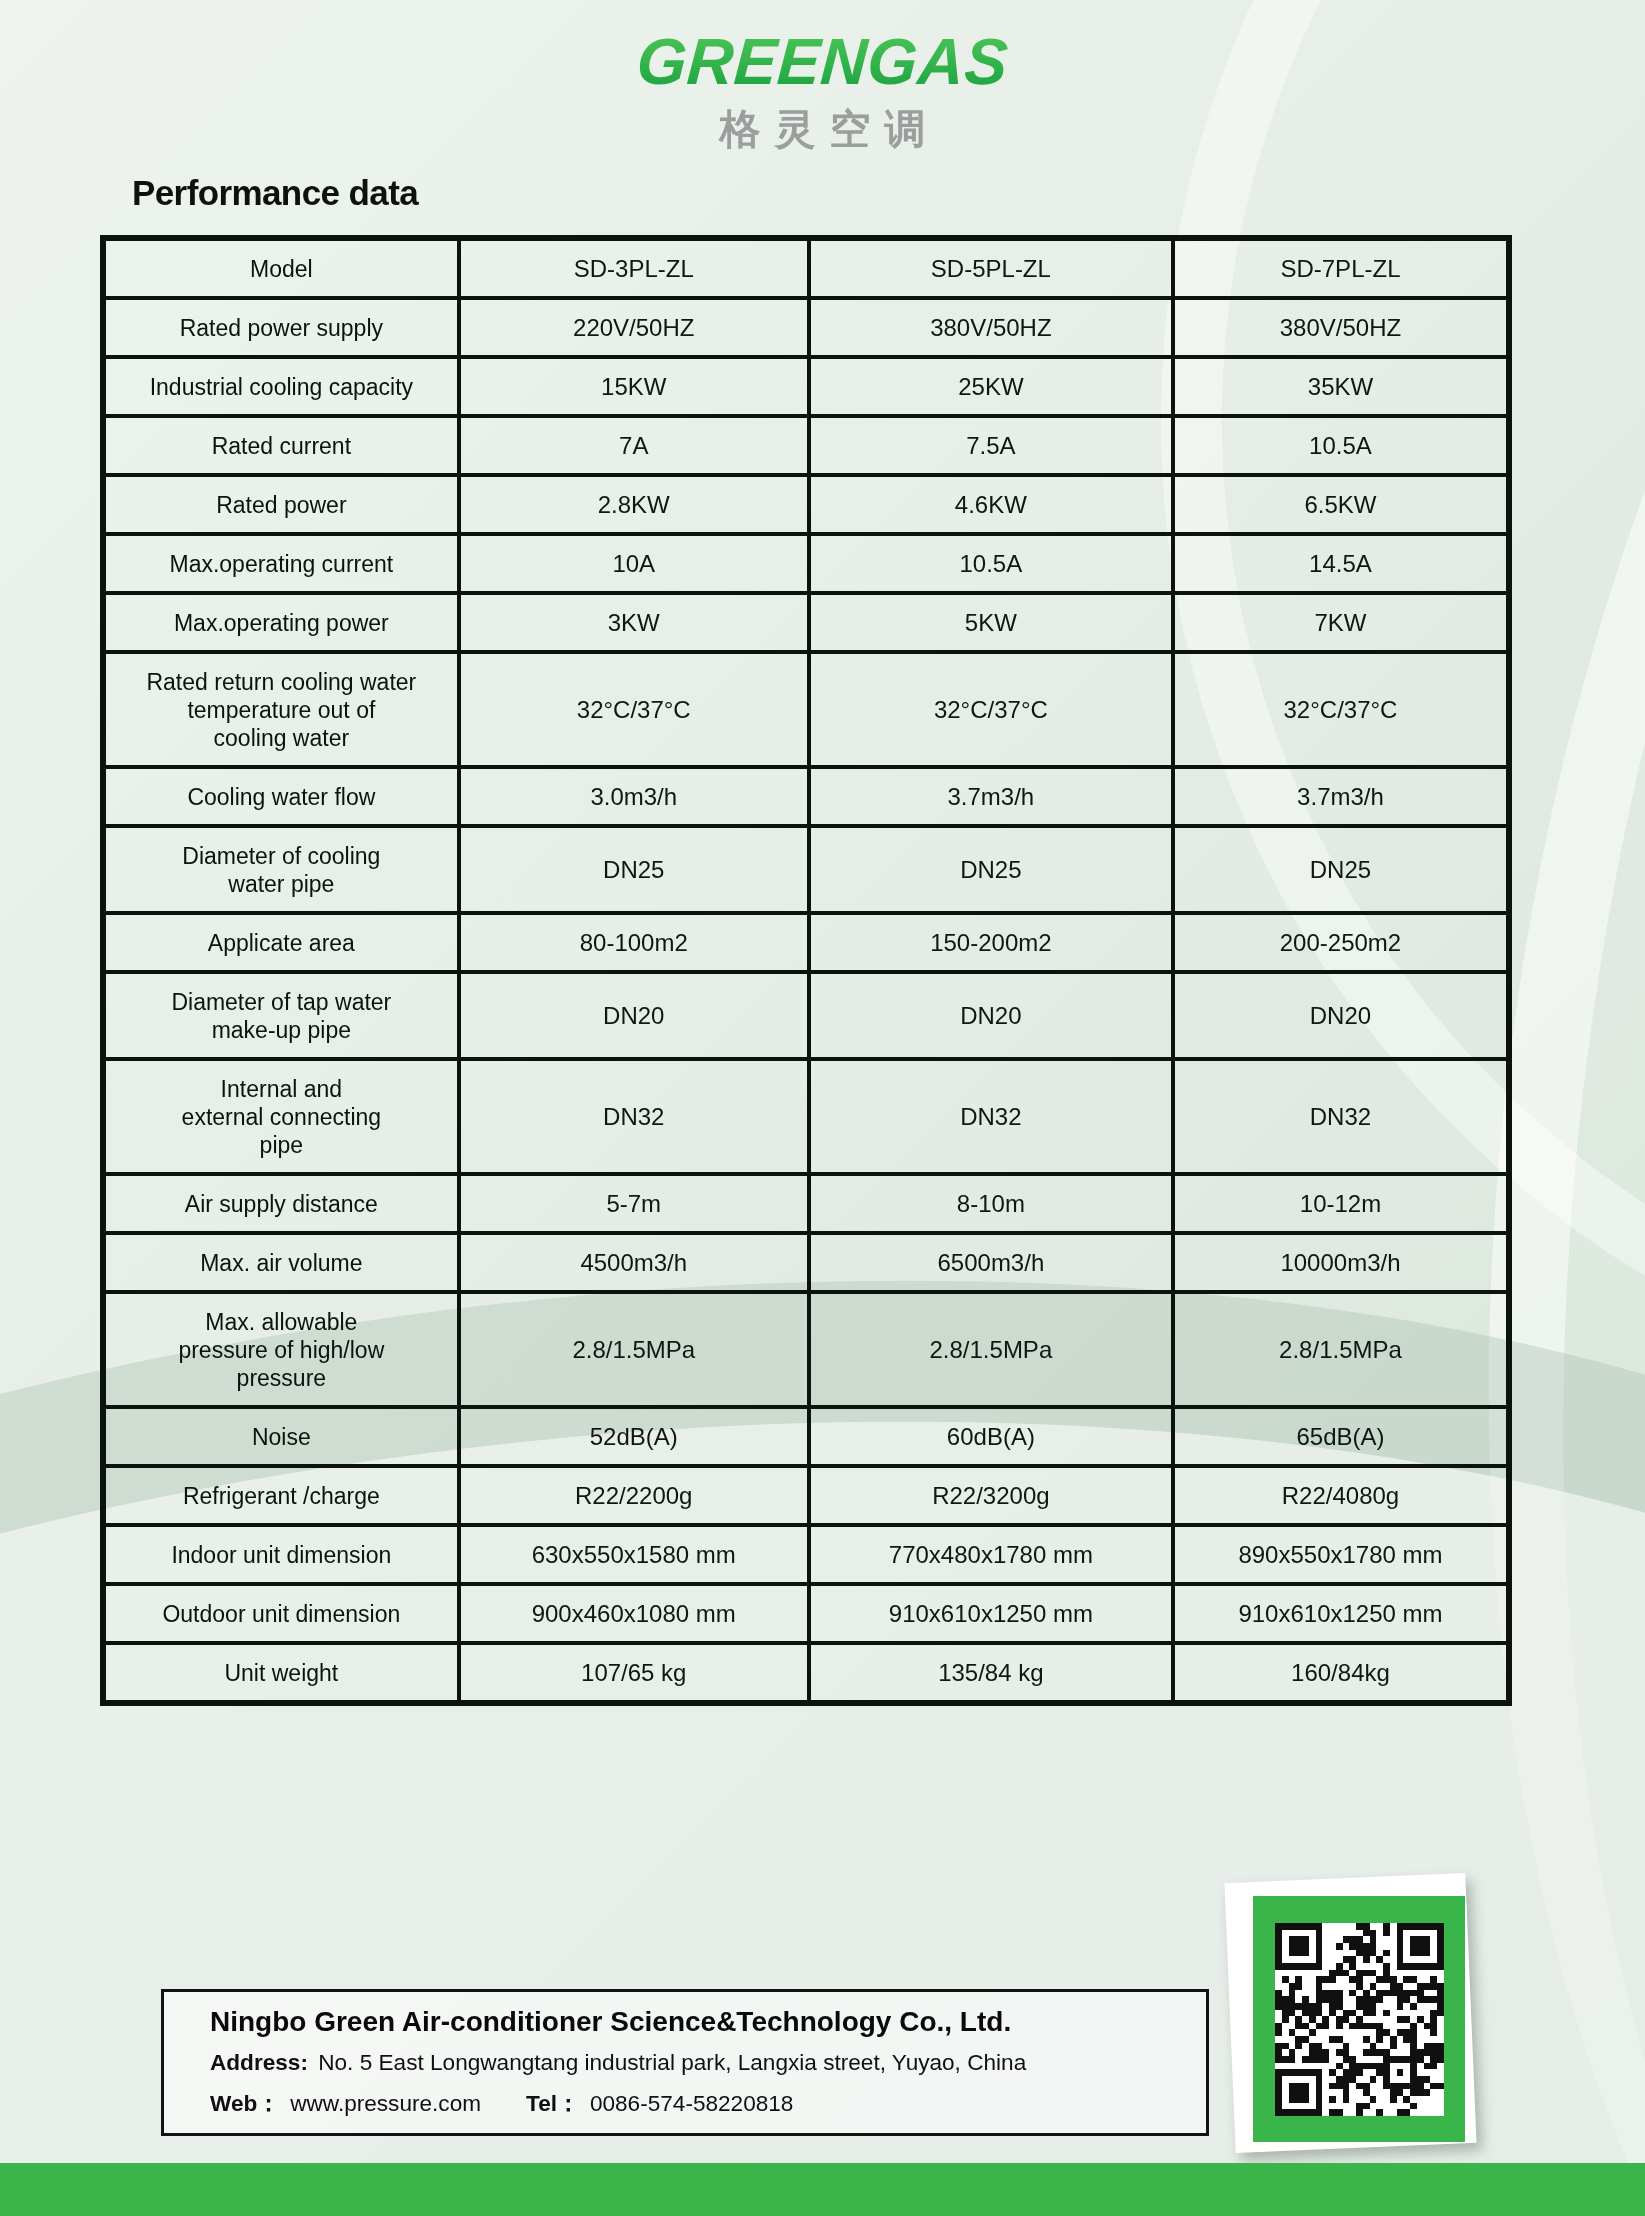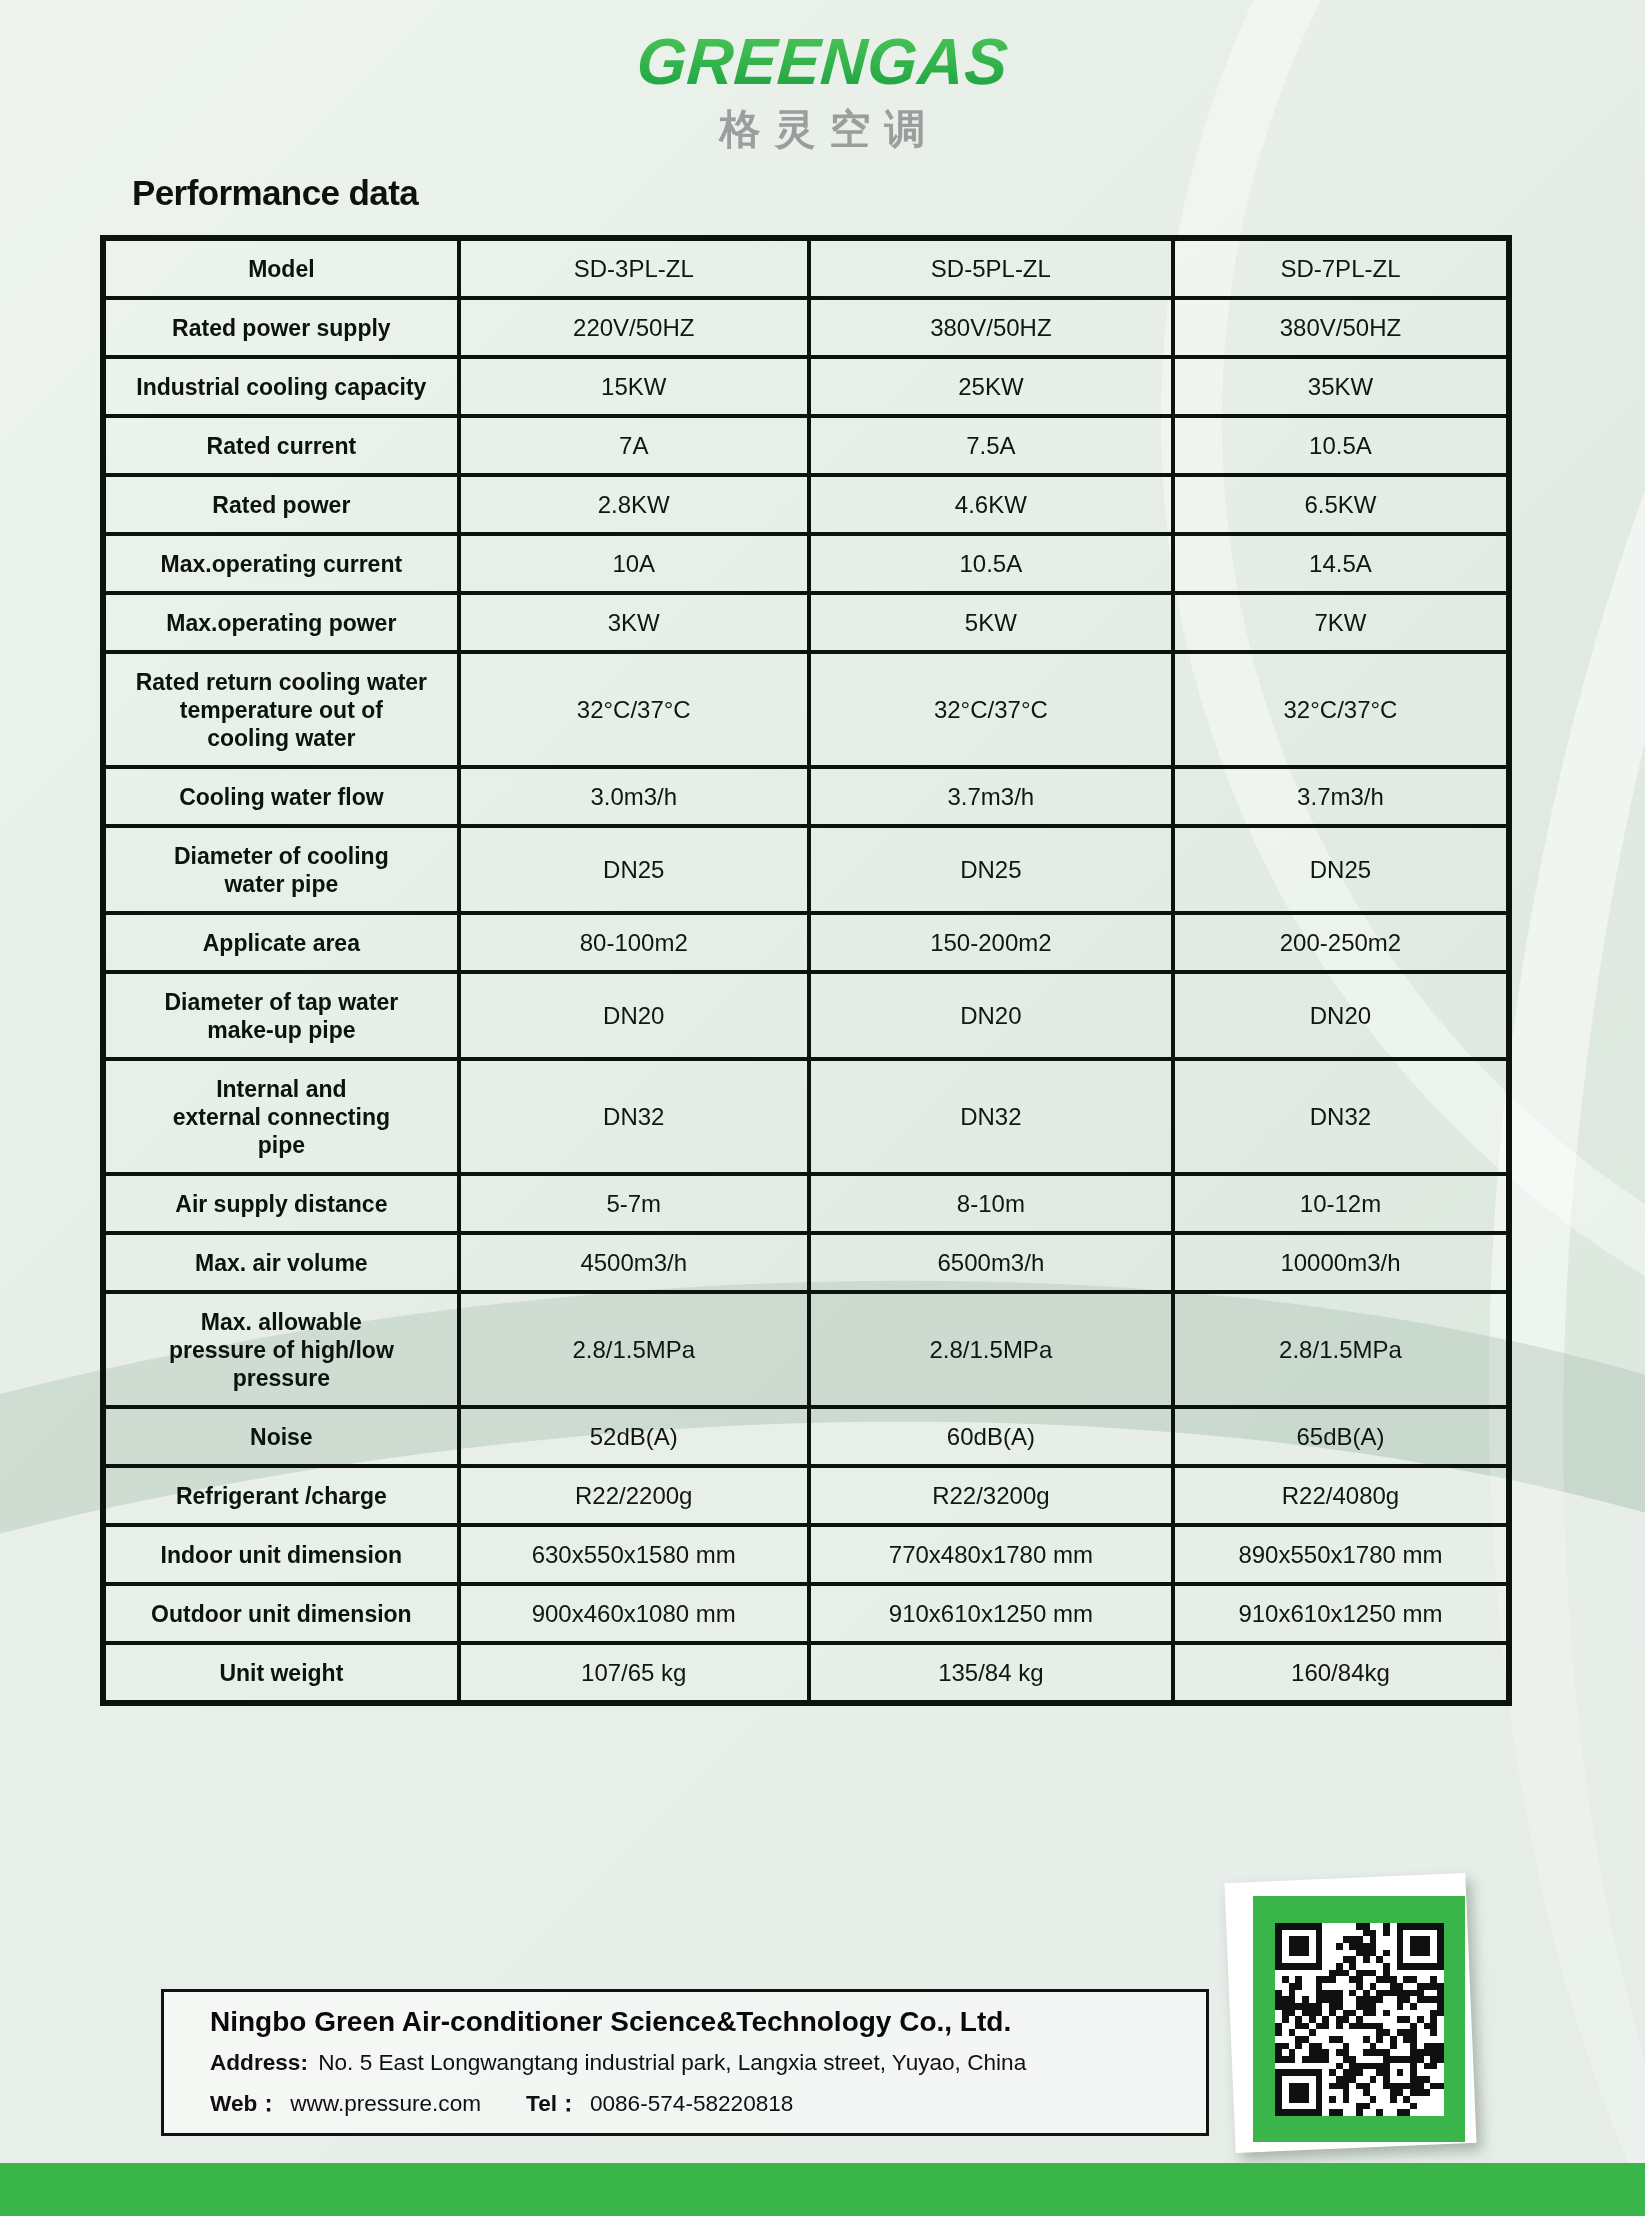--- a/index.html
+++ b/index.html
@@ -42,21 +42,21 @@
   .page-title{position:absolute;left:132px;top:173px;font-size:35px;font-weight:800;
         letter-spacing:-0.6px;color:#0d120d;}
 
   
   table.perf{position:absolute;left:100px;top:235px;width:1412px;
         border-collapse:collapse;table-layout:fixed;background:transparent;}
   table.perf,table.perf th,table.perf td{border:4.5px solid var(--line);}
   table.perf{border-width:6.4px;}
   table.perf th,table.perf td{padding:13.5px 9px;text-align:center;vertical-align:middle;
         line-height:28px;}
-  th.label-cell{font-size:23px;font-weight:700;white-space:pre-line;color:#0c130d;}
+  th.label-cell{font-size:23px;font-weight:400;white-space:pre-line;color:#0c130d;}
   td.value-cell,th.model-cell{font-size:24px;font-weight:400;color:#101711;}
   th.model-cell{font-weight:400;}
 
   
   .footer-box{position:absolute;left:161px;top:1989px;width:1048px;height:147px;
         border:3.2px solid #121212;background:rgba(255,255,255,0.5);
         display:flex;flex-direction:column;justify-content:center;gap:11.6px;
         padding-left:46px;padding-right:19.3px;}
   .footer-company{font-size:28px;font-weight:700;color:#0a0a0a;}
   .footer-line{font-size:22.6px;color:#101010;display:flex;align-items:baseline;}

